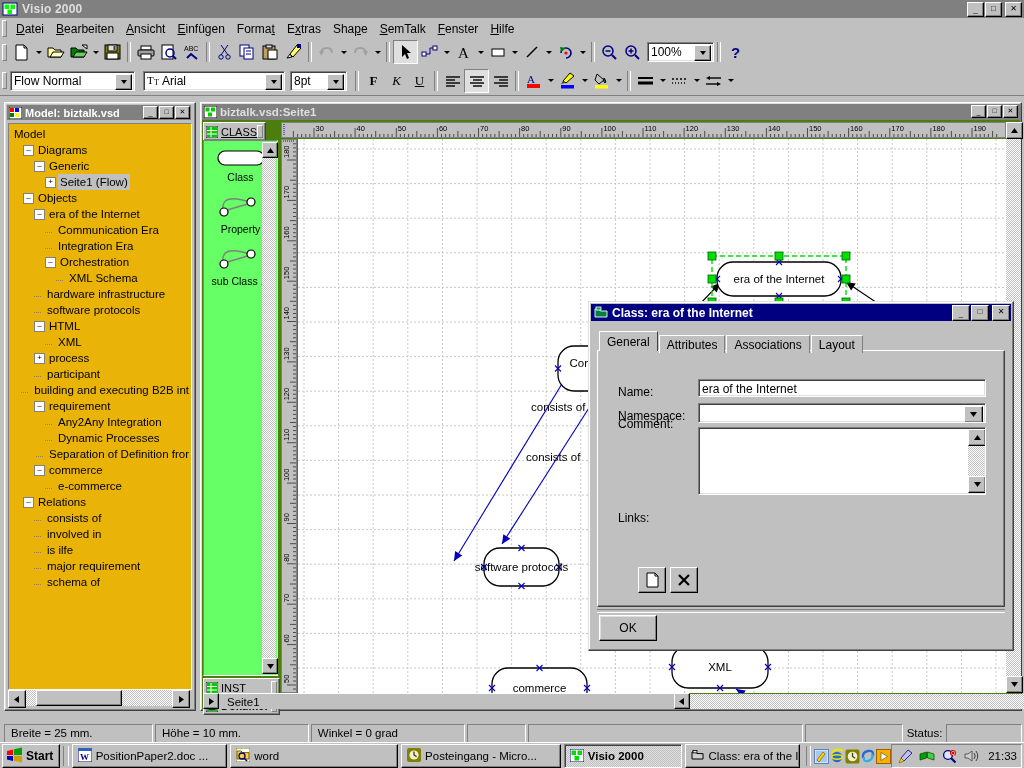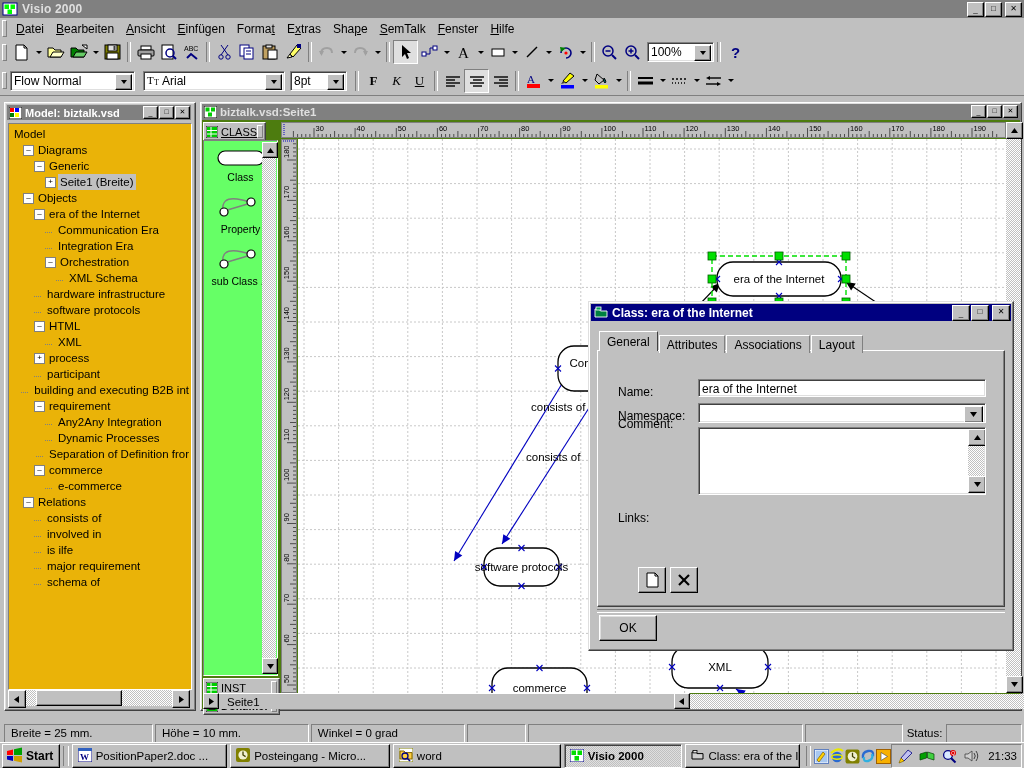--- a/index.html
+++ b/index.html
@@ -476,21 +476,21 @@
             <span class="tlabel">Diagrams</span>
           </div>
           <div class="trow">
             <span class="tind" style="width: 22px;"></span>
             <span class="tbox">–</span>
             <span class="tlabel">Generic</span>
           </div>
           <div class="trow">
             <span class="tind" style="width: 33px;"></span>
             <span class="tbox">+</span>
-            <span class="tlabel sel">Seite1 (Breite)</span>
+            <span class="tlabel sel">Seite1 (Flow)</span>
           </div>
           <div class="trow">
             <span class="tind" style="width: 11px;"></span>
             <span class="tbox">–</span>
             <span class="tlabel">Objects</span>
           </div>
           <div class="trow">
             <span class="tind" style="width: 22px;"></span>
             <span class="tbox">–</span>
             <span class="tlabel">era of the Internet</span>
@@ -1599,41 +1599,41 @@
     <span>
       <svg width="14" height="14">
           <rect x="0" y="0" width="14" height="14" fill="#fff" stroke="#000080"></rect>
           <rect x="0" y="0" width="14" height="3" fill="#3060c0"></rect>
           <text x="2" y="12" font-size="9" font-weight="bold" font-family="Liberation Serif" fill="#000080">W</text>
         </svg>
     </span>
     <span>PositionPaper2.doc ...</span>
   </div>
 
-  <div class="task" style="width:180px;">
-    <span>
-      <svg width="14" height="14">
-          <rect x="0" y="0" width="14" height="14" rx="2" fill="#808000"></rect>
-          <circle cx="7" cy="7" r="4.6" fill="#f0f0d0"></circle>
-          <path d="M7 3.5 L7 7 L9.6 8.6" fill="none" stroke="#404000" stroke-width="1.3"></path>
-        </svg>
-    </span>
-    <span>Posteingang - Micro...</span>
-  </div>
-
   <div class="task" style="width:190px;">
     <span>
       <svg width="14" height="14">
           <rect x="0" y="0" width="14" height="14" fill="#fff" stroke="#808000"></rect>
           <path d="M1 11 L1 3 L5 3 L6.5 4.6 L13 4.6 L13 11 Z" fill="#ffd040" stroke="#806000"></path>
           <circle cx="6" cy="8" r="3" fill="none" stroke="#000080" stroke-width="1.3"></circle>
           <line x1="8.2" y1="10.2" x2="11" y2="13" stroke="#000080" stroke-width="1.6"></line>
         </svg>
     </span>
     <span>word</span>
+  </div>
+
+  <div class="task" style="width:180px;">
+    <span>
+      <svg width="14" height="14">
+          <rect x="0" y="0" width="14" height="14" rx="2" fill="#808000"></rect>
+          <circle cx="7" cy="7" r="4.6" fill="#f0f0d0"></circle>
+          <path d="M7 3.5 L7 7 L9.6 8.6" fill="none" stroke="#404000" stroke-width="1.3"></path>
+        </svg>
+    </span>
+    <span>Posteingang - Micro...</span>
   </div>
 
   <div class="task active" style="width:130px;">
     <span>
       <svg width="14" height="13">
           <rect x="0" y="0" width="14" height="13" fill="#fff" stroke="#000080"></rect>
           <rect x="1.5" y="1.5" width="4.5" height="4.5" fill="#00dd00"></rect>
           <rect x="7.5" y="1.5" width="4.5" height="4.5" fill="#00dd00"></rect>
           <rect x="4.5" y="7" width="4.5" height="4.5" fill="#00dd00"></rect>
         </svg>

